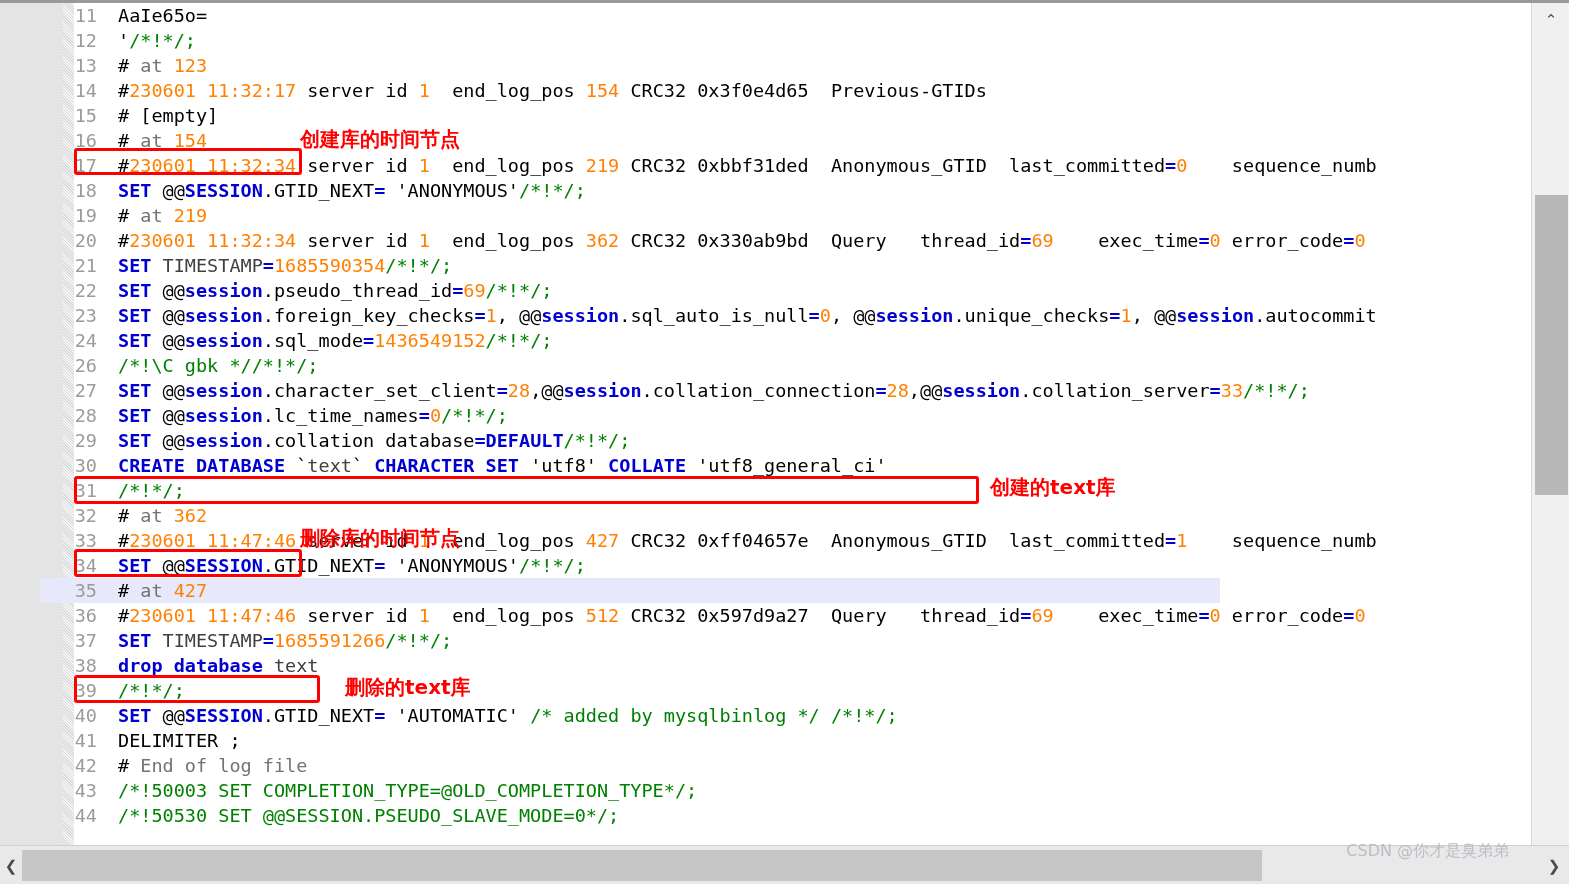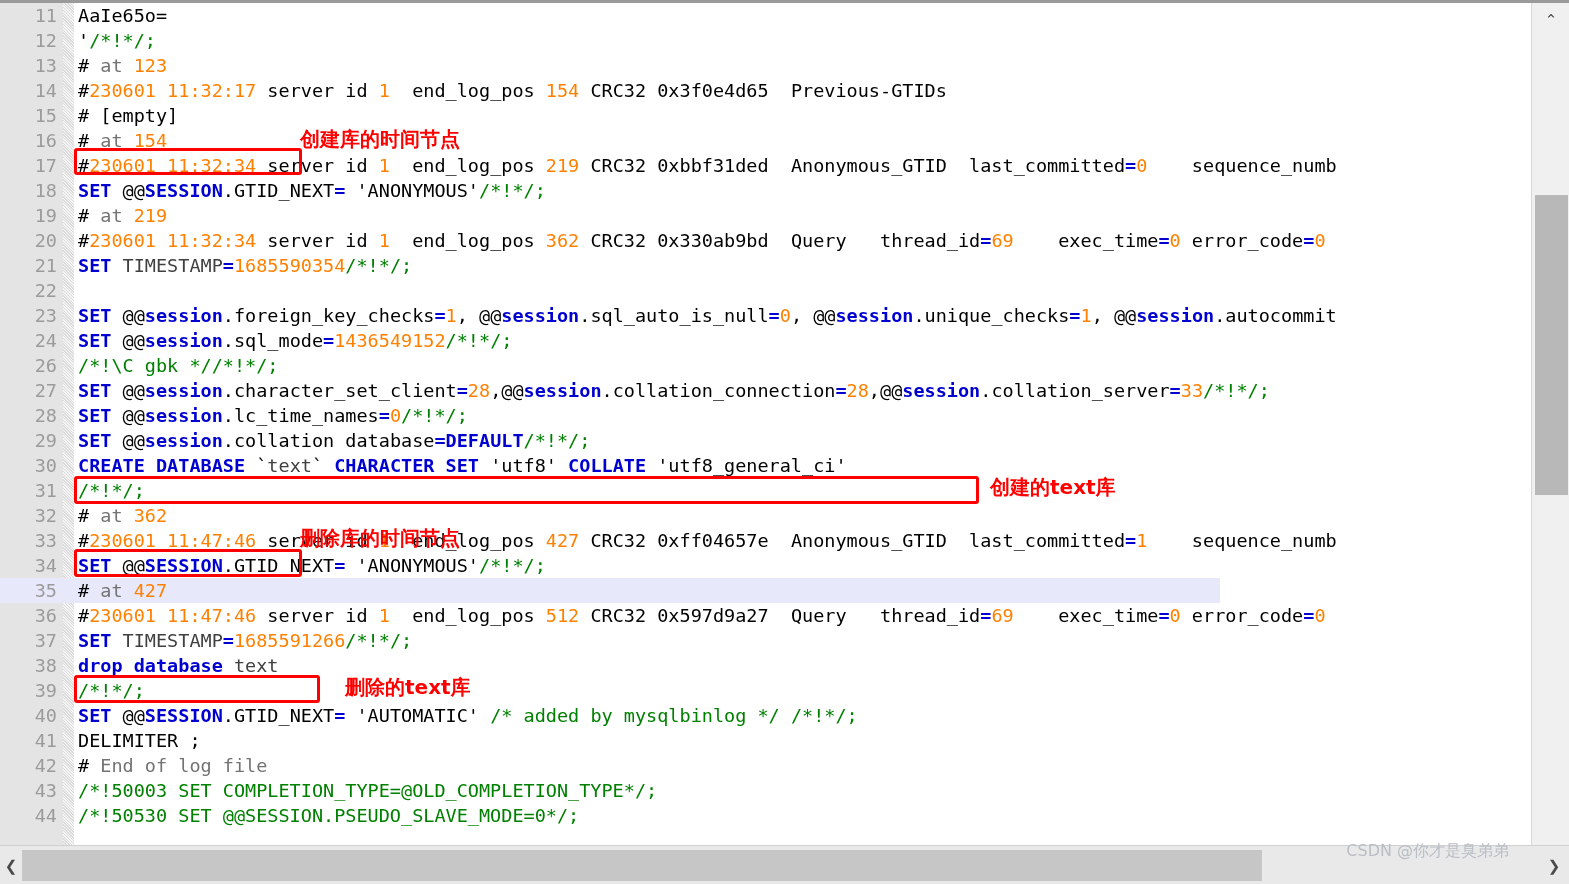--- a/index.html
+++ b/index.html
@@ -50,20 +50,21 @@
     width: 11px;
     height: 842px;
     background: repeating-linear-gradient(
       45deg, #dcdcdc 0px, #dcdcdc 1px, #f4f4f4 1px, #f4f4f4 2px);
   }
 
   .lines {
     position: absolute;
     left: 0; top: 0;
     width: 1220px;
+    padding-left: 40px;
   }
 
   .line {
     position: relative;
     height: 25px;
     line-height: 25px;
     white-space: pre;
     font-size: 18.5px;
     letter-spacing: 0px;
   }
@@ -198,21 +199,21 @@
         <div class="line"><span class="ln">12</span><span class="code"><span class="plain">'</span><span class="cmt">/*!*/;</span></span></div>
         <div class="line"><span class="ln">13</span><span class="code"><span class="plain"># </span><span class="kw2">at</span><span class="plain"> </span><span class="num">123</span></span></div>
         <div class="line"><span class="ln">14</span><span class="code"><span class="plain">#</span><span class="ts">230601</span><span class="plain"> </span><span class="ts">11:32:17</span> server id <span class="num">1</span>  end_log_pos <span class="num">154</span> CRC32 <span class="plain">0x3f0e4d65</span>  Previous-GTIDs</span></div>
         <div class="line"><span class="ln">15</span><span class="code"><span class="plain"># [empty]</span></span></div>
         <div class="line"><span class="ln">16</span><span class="code"><span class="plain"># </span><span class="kw2">at</span><span class="plain"> </span><span class="num">154</span></span></div>
         <div class="line"><span class="ln">17</span><span class="code"><span class="plain">#</span><span class="ts">230601</span><span class="plain"> </span><span class="ts">11:32:34</span> server id <span class="num">1</span>  end_log_pos <span class="num">219</span> CRC32 <span class="plain">0xbbf31ded</span>  Anonymous_GTID  last_committed<span class="kw">=</span><span class="num">0</span>    sequence_numb</span></div>
         <div class="line"><span class="ln">18</span><span class="code"><span class="kw">SET</span><span class="plain"> </span>@@<span class="kw">SESSION</span>.GTID_NEXT<span class="kw">=</span> <span class="str">'ANONYMOUS'</span><span class="cmt">/*!*/;</span></span></div>
         <div class="line"><span class="ln">19</span><span class="code"><span class="plain"># </span><span class="kw2">at</span><span class="plain"> </span><span class="num">219</span></span></div>
         <div class="line"><span class="ln">20</span><span class="code"><span class="plain">#</span><span class="ts">230601</span><span class="plain"> </span><span class="ts">11:32:34</span> server id <span class="num">1</span>  end_log_pos <span class="num">362</span> CRC32 <span class="plain">0x330ab9bd</span>  Query   thread_id<span class="kw">=</span><span class="num">69</span>    exec_time<span class="kw">=</span><span class="num">0</span> error_code<span class="kw">=</span><span class="num">0</span></span></div>
         <div class="line"><span class="ln">21</span><span class="code"><span class="kw">SET</span><span class="plain"> </span><span class="idt">TIMESTAMP</span><span class="kw">=</span><span class="num">1685590354</span><span class="cmt">/*!*/;</span></span></div>
-        <div class="line"><span class="ln">22</span></div>
+        <div class="line"><span class="ln">22</span><span class="code"><span class="kw">SET</span><span class="plain"> </span>@@<span class="kw">session</span>.pseudo_thread_id<span class="kw">=</span><span class="num">69</span><span class="cmt">/*!*/;</span></span></div>
         <div class="line"><span class="ln">23</span><span class="code"><span class="kw">SET</span><span class="plain"> </span>@@<span class="kw">session</span>.foreign_key_checks<span class="kw">=</span><span class="num">1</span>, @@<span class="kw">session</span>.sql_auto_is_null<span class="kw">=</span><span class="num">0</span>, @@<span class="kw">session</span>.unique_checks<span class="kw">=</span><span class="num">1</span>, @@<span class="kw">session</span>.autocommit</span></div>
         <div class="line"><span class="ln">24</span><span class="code"><span class="kw">SET</span><span class="plain"> </span>@@<span class="kw">session</span>.sql_mode<span class="kw">=</span><span class="num">1436549152</span><span class="cmt">/*!*/;</span></span></div>
         <div class="line"><span class="ln">26</span><span class="code"><span class="cmt">/*!\C gbk *//*!*/;</span></span></div>
         <div class="line"><span class="ln">27</span><span class="code"><span class="kw">SET</span><span class="plain"> </span>@@<span class="kw">session</span>.character_set_client<span class="kw">=</span><span class="num">28</span>,@@<span class="kw">session</span>.collation_connection<span class="kw">=</span><span class="num">28</span>,@@<span class="kw">session</span>.collation_server<span class="kw">=</span><span class="num">33</span><span class="cmt">/*!*/;</span></span></div>
         <div class="line"><span class="ln">28</span><span class="code"><span class="kw">SET</span><span class="plain"> </span>@@<span class="kw">session</span>.lc_time_names<span class="kw">=</span><span class="num">0</span><span class="cmt">/*!*/;</span></span></div>
         <div class="line"><span class="ln">29</span><span class="code"><span class="kw">SET</span><span class="plain"> </span>@@<span class="kw">session</span>.collation database<span class="kw">=</span><span class="kw">DEFAULT</span><span class="cmt">/*!*/;</span></span></div>
         <div class="line"><span class="ln">30</span><span class="code"><span class="kw">CREATE DATABASE</span><span class="plain"> </span><span class="plain">`</span><span class="idt">text</span><span class="plain">` </span><span class="kw">CHARACTER SET</span><span class="plain"> </span><span class="str">'utf8'</span><span class="plain"> </span><span class="kw">COLLATE</span><span class="plain"> </span><span class="str">'utf8_general_ci'</span></span></div>
         <div class="line"><span class="ln">31</span><span class="code"><span class="cmt">/*!*/;</span></span></div>
         <div class="line"><span class="ln">32</span><span class="code"><span class="plain"># </span><span class="kw2">at</span><span class="plain"> </span><span class="num">362</span></span></div>
         <div class="line"><span class="ln">33</span><span class="code"><span class="plain">#</span><span class="ts">230601</span><span class="plain"> </span><span class="ts">11:47:46</span> server id <span class="num">1</span>  end_log_pos <span class="num">427</span> CRC32 <span class="plain">0xff04657e</span>  Anonymous_GTID  last_committed<span class="kw">=</span><span class="num">1</span>    sequence_numb</span></div>

